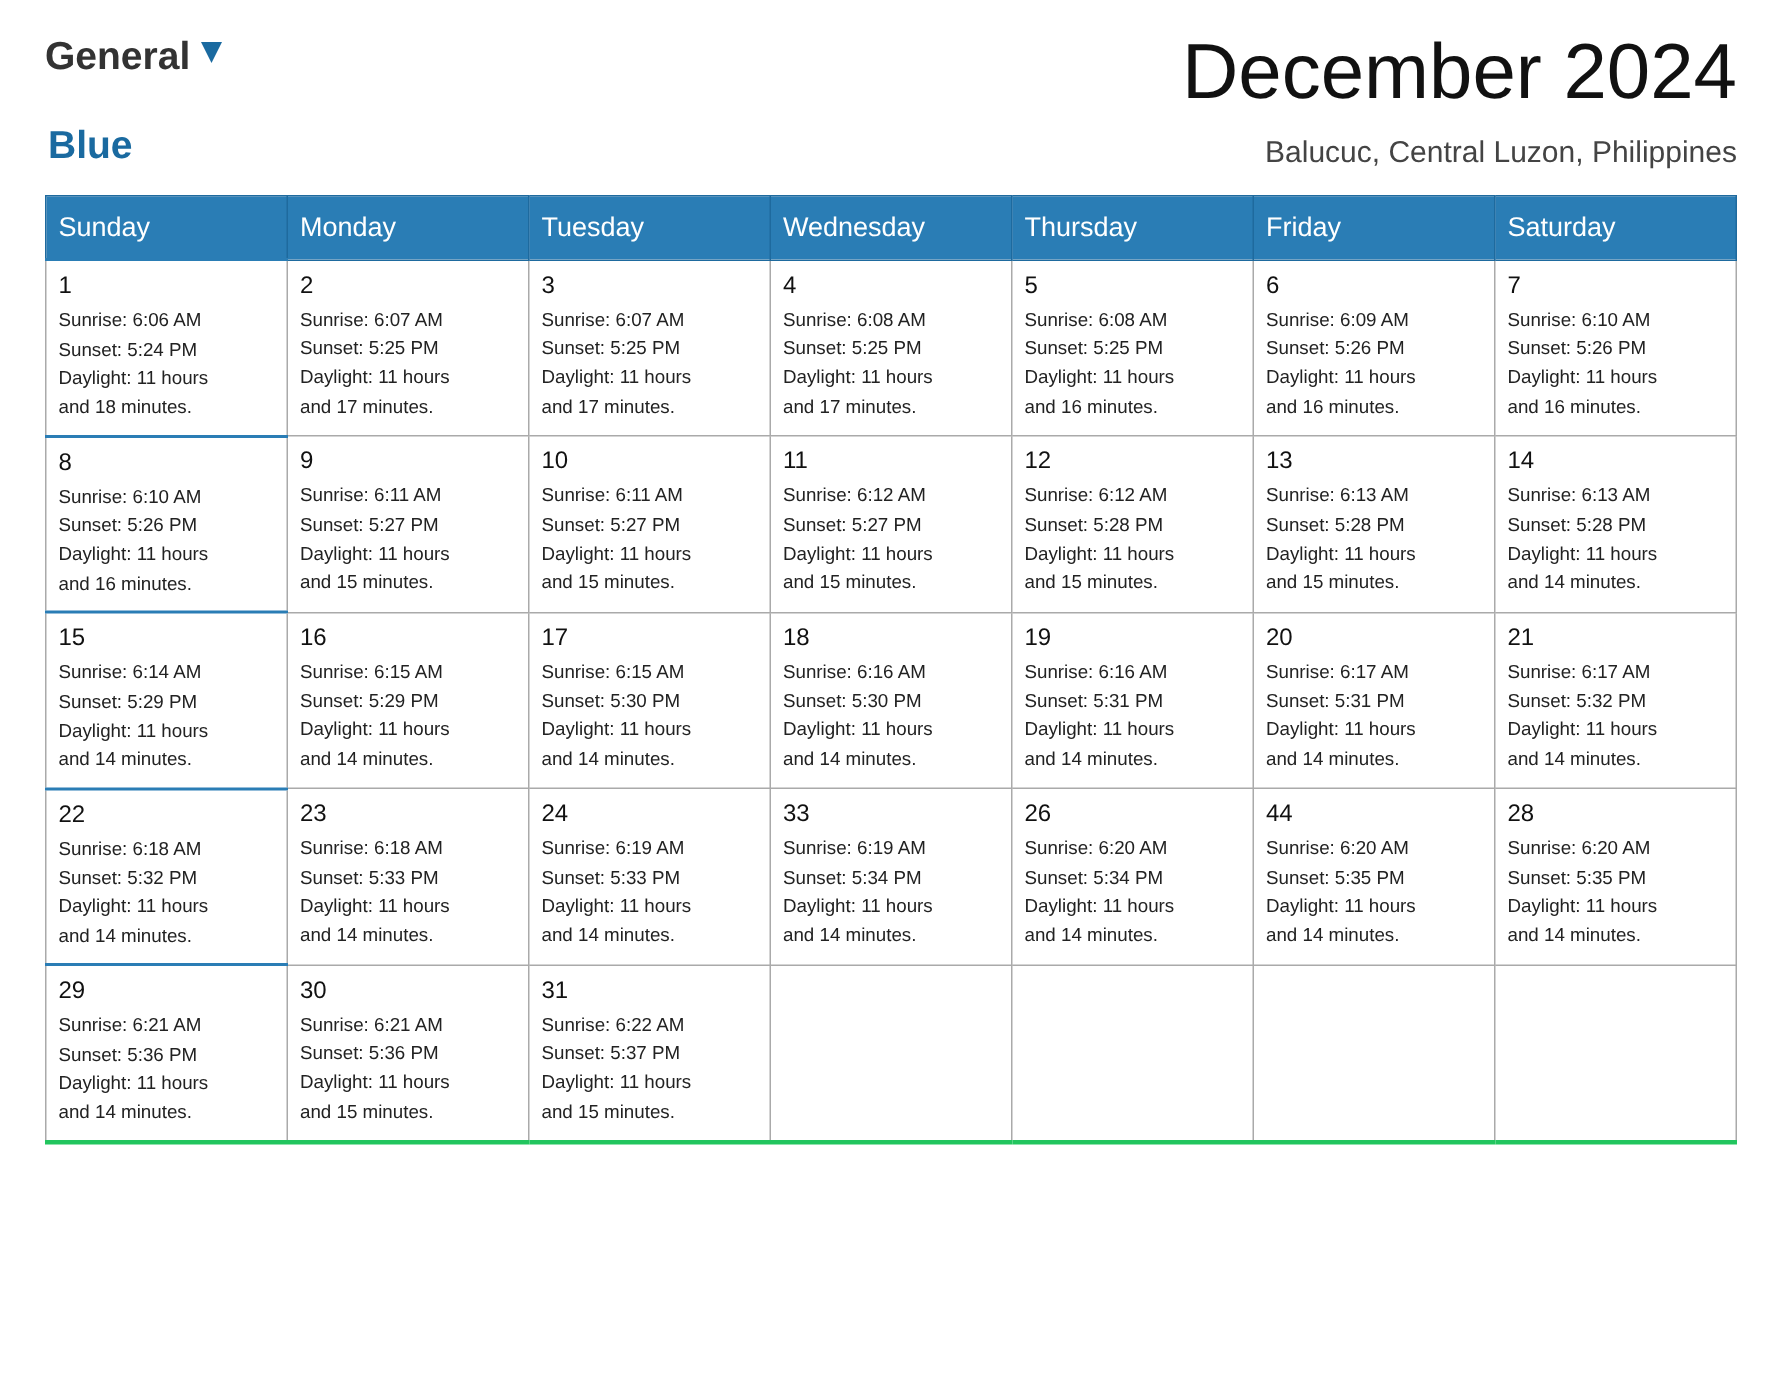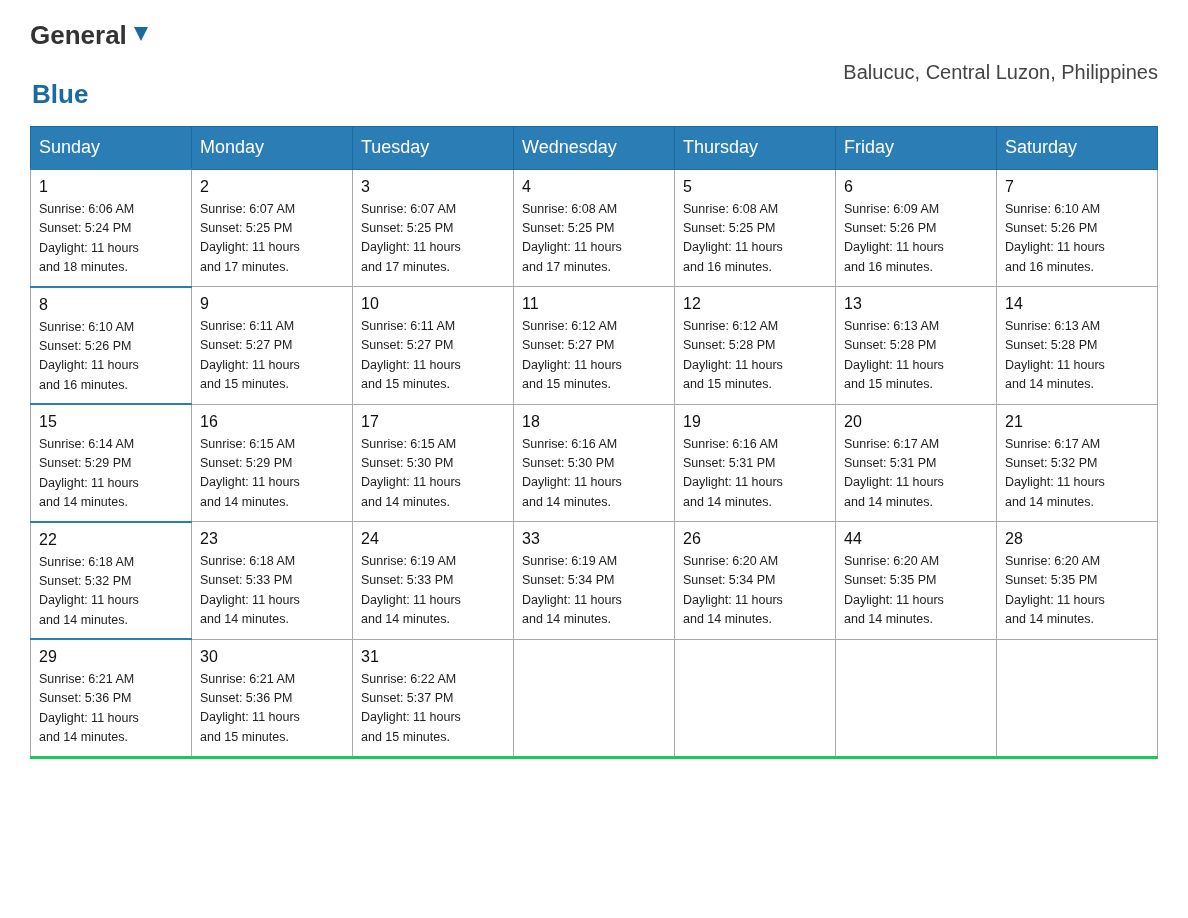--- a/index.html
+++ b/index.html
@@ -132,20 +132,21 @@
           </svg>
         </span>
       </div>
       <div style="display:flex; align-items:center; margin-left: 2px; margin-top: 28px;">
         <span class="logo-text-blue">Blue</span>
       </div>
     </div>
   </div>
 
   <div class="title-block">
+    <div class="month-year">December 2024</div>
     <div class="location">Balucuc, Central Luzon, Philippines</div>
   </div>
 </div>
 
 <table class="calendar">
   <thead>
     <tr>
     <th>Sunday</th>
         <th>Monday</th>
         <th>Tuesday</th>

